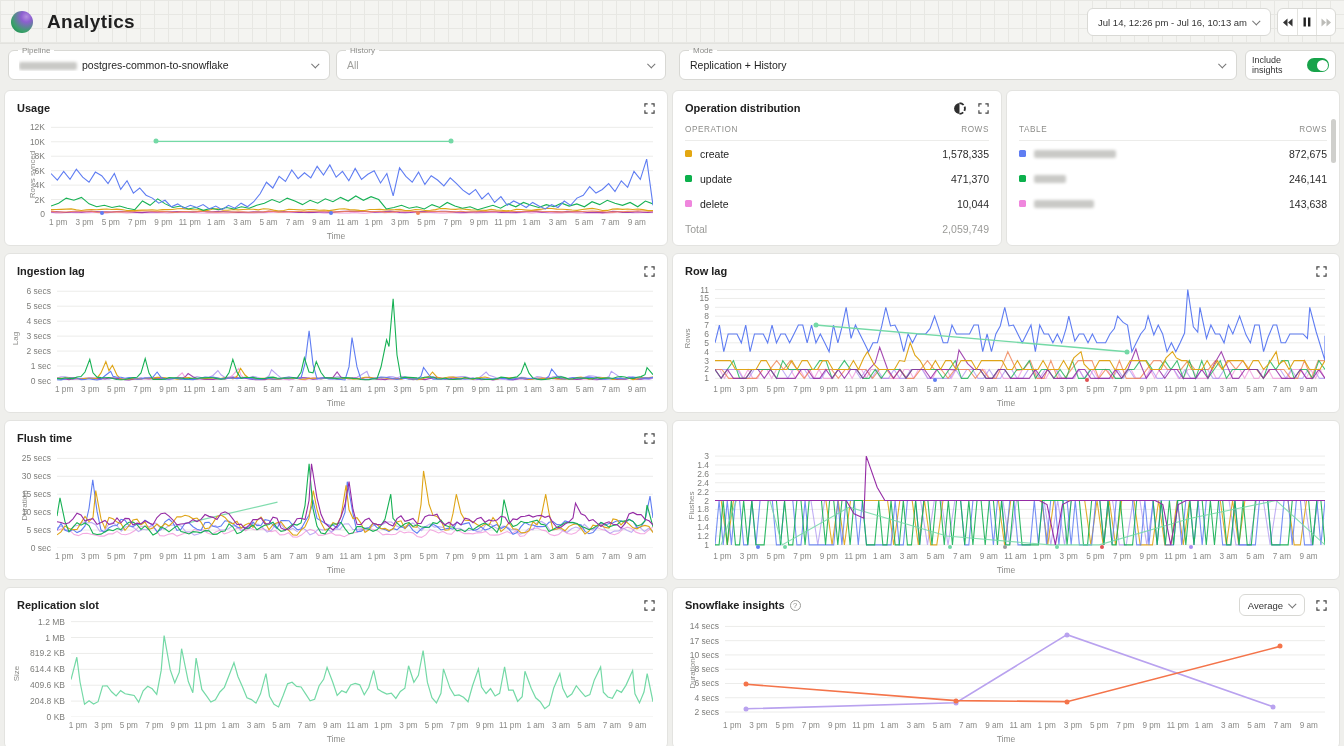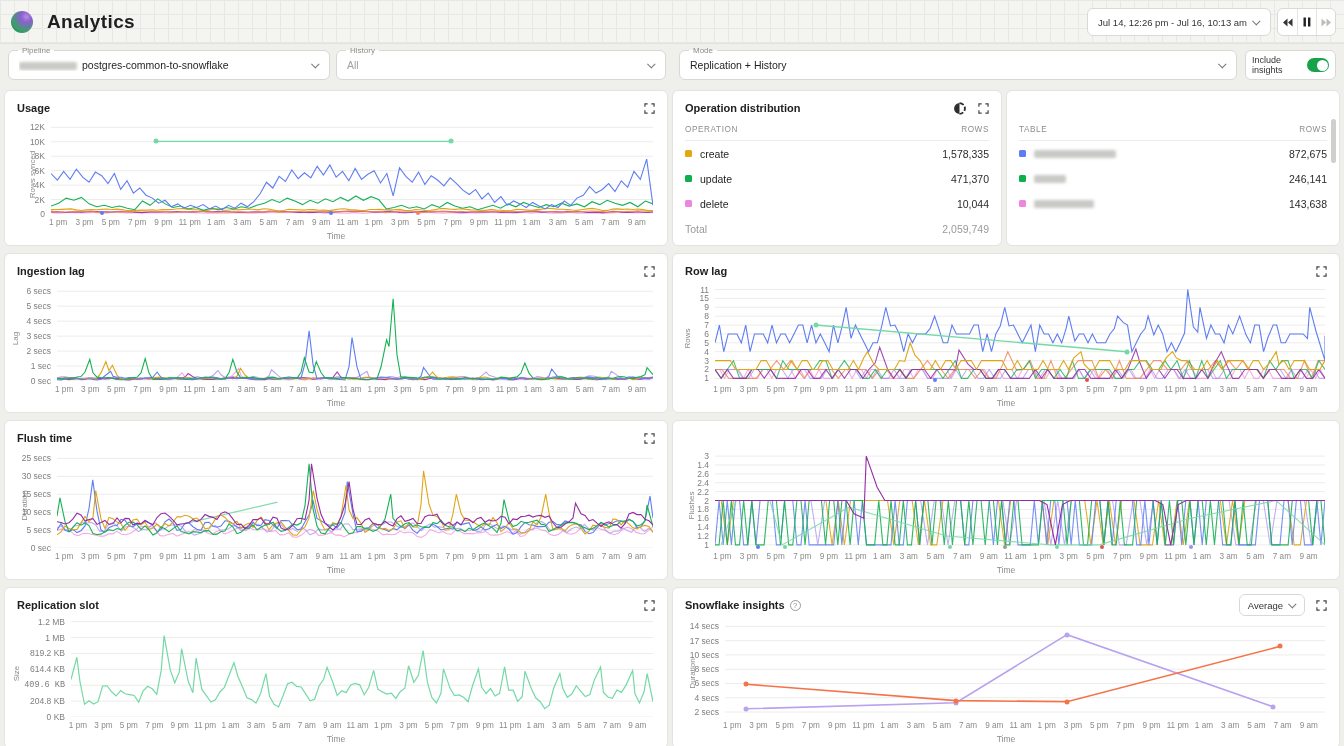--- a/index.html
+++ b/index.html
@@ -582,21 +582,21 @@
           <svg width="11" height="11" viewBox="0 0 12 12" fill="none" stroke="#444" stroke-width="1.3">
             <path d="M1 4V1h3M8 1h3v3M11 8v3H8M4 11H1V8"></path>
           </svg>
         </span>
     </div>
     <div class="chart">
         <div class="ylab">Size</div>
         <div class="yticks" style="left: 10px; width: 44px; top: 6px; bottom: 28px;">
           <div class="ytick" style="top: 100%;">0 KB</div>
           <div class="ytick" style="top: 83.616%; margin-left: 11px;">204.8 KB</div>
-          <div class="ytick" style="top: 67.232%; font-family: Liberation Mono, monospace;">409.6 KB</div>
+          <div class="ytick" style="top: 67.232%;">409.6 KB</div>
           <div class="ytick" style="top: 50.848%;">614.4 KB</div>
           <div class="ytick" style="top: 34.464%;">819.2 KB</div>
           <div class="ytick" style="top: 18.08%;">1 MB</div>
           <div class="ytick" style="top: 1.696%;">1.2 MB</div>
         </div>
         <div class="plot" style="inset: 6px 8px 28px 60px;">
           <svg viewBox="0 0 1000 1000" preserveAspectRatio="none" style="width: 100%; height: 100%;">
             <line x1="0" x2="1000" y1="1000" y2="1000" stroke="#ececea" vector-effect="non-scaling-stroke"></line>
             <line x1="0" x2="1000" y1="836.16" y2="836.16" stroke="#ececea" vector-effect="non-scaling-stroke"></line>
             <line x1="0" x2="1000" y1="672.32" y2="672.32" stroke="#ececea" vector-effect="non-scaling-stroke"></line>

